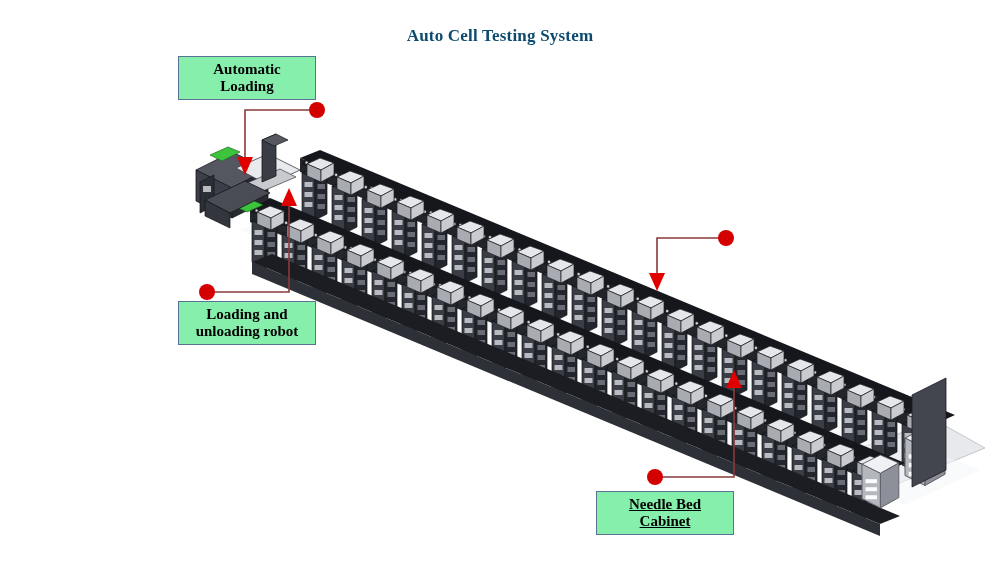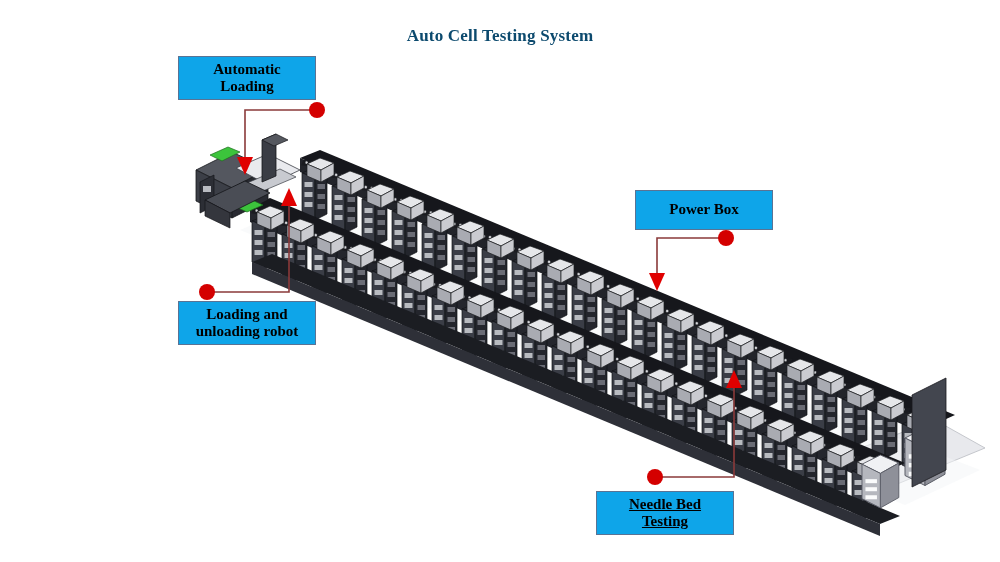--- a/index.html
+++ b/index.html
@@ -13,21 +13,21 @@
   
   .title{
     position:absolute;left:0;top:26px;width:1000px;text-align:center;
     font-family:"Liberation Serif", serif;
     font-size:17px;font-weight:bold;color:#0c4a6e;letter-spacing:.2px;
   }
 
   
   .callout{
     position:absolute;box-sizing:border-box;
-    background:#0ea5e9;border:1px solid #5a7394;
+    background:#86efac;border:1px solid #5a7394;
     font-family:"Liberation Serif", serif;
     font-size:15px;font-weight:bold;color:#000;
     display:flex;align-items:center;justify-content:center;
     text-align:center;line-height:1.15;padding:3px 6px;
   }
   .callout span{display:block;}
 
   
   svg.layer{position:absolute;left:0;top:0;width:1000px;height:562px;}
   .leader{stroke:#8b3a3a;stroke-width:1.6;fill:none;}
@@ -344,26 +344,21 @@
     </div>
   </div>
 
   <div class="callout" style="left:178px;top:301px;width:138px;height:44px;text-align:center;">
     <div>
       <span>Loading and</span>
       <span>unloading robot</span>
     </div>
   </div>
 
-  <div class="callout" style="left:635px;top:190px;width:138px;height:40px;">
-    <div>
-      <span>Power Box</span>
-    </div>
-  </div>
 
   <div class="callout" style="left:596px;top:491px;width:138px;height:44px;text-decoration:underline;">
     <div>
       <span>Needle Bed</span>
-      <span>Testing</span>
+      <span>Cabinet</span>
     </div>
   </div>
 
 </div>
 
 </body></html>

